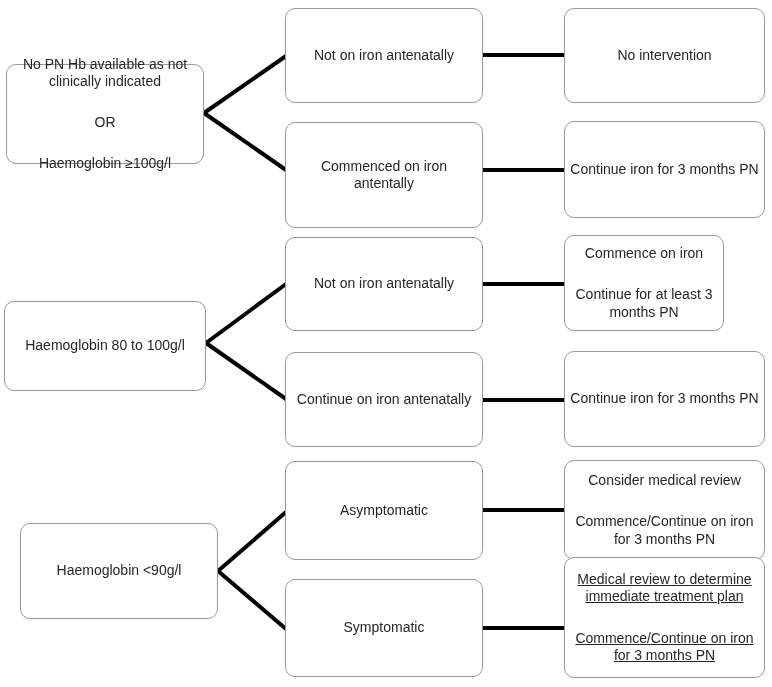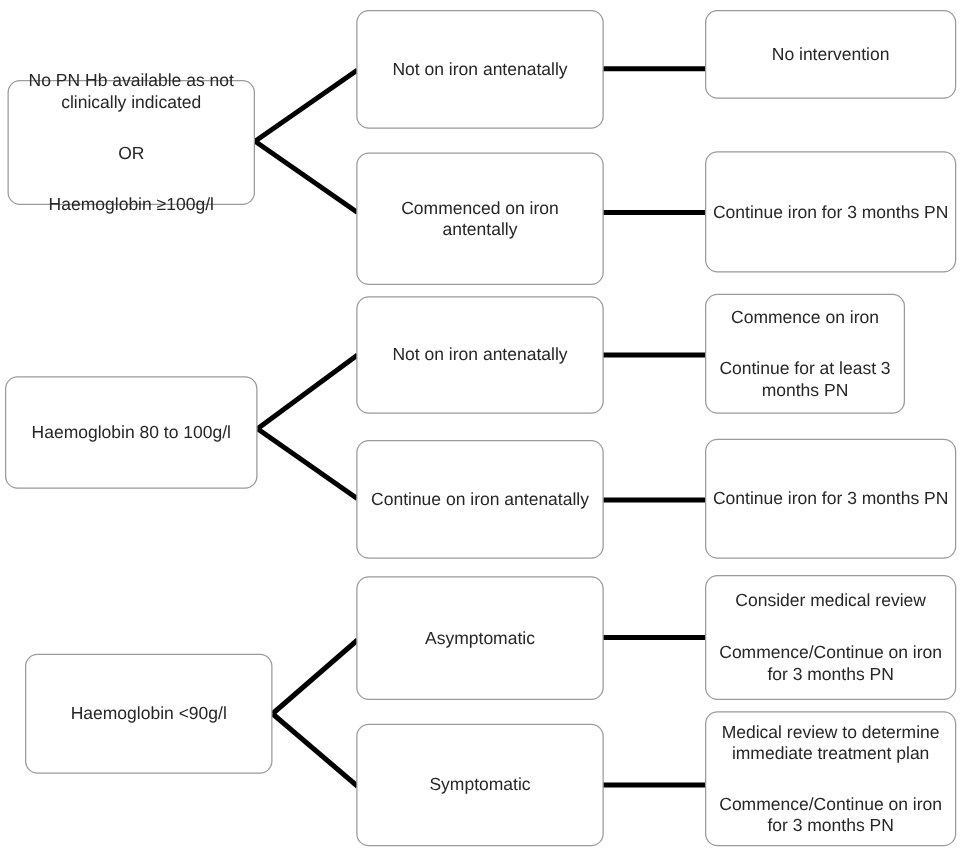--- a/index.html
+++ b/index.html
@@ -49,26 +49,26 @@
   #n-l2 { left: 4px;   top: 301px; width: 202px; height: 90px;  }
   #n-l3 { left: 20px;  top: 523px; width: 198px; height: 96px;  }
   
   #n-m1 { left: 285px; top: 8px;   width: 198px; height: 95px;  }
   #n-m2 { left: 285px; top: 122px; width: 198px; height: 106px;  }
   #n-m3 { left: 285px; top: 237px; width: 198px; height: 94px;  }
   #n-m4 { left: 285px; top: 352px; width: 198px; height: 95px;  }
   #n-m5 { left: 285px; top: 461px; width: 198px; height: 99px;  }
   #n-m6 { left: 285px; top: 579px; width: 198px; height: 98px;  }
   
-  #n-r1 { left: 564px; top: 8px;   width: 201px; height: 71px;  }
+  #n-r1 { left: 564px; top: 8px;   width: 201px; height: 95px;  }
   #n-r2 { left: 564px; top: 121px; width: 201px; height: 97px;  }
   #n-r3 { left: 564px; top: 235px; width: 160px; height: 96px;  }
   #n-r4 { left: 564px; top: 351px; width: 201px; height: 96px;  }
   #n-r5 { left: 564px; top: 460px; width: 201px; height: 100px; }
-  #n-r6 { left: 564px; top: 569px; width: 201px; height: 108px; }
+  #n-r6 { left: 564px; top: 557px; width: 201px; height: 121px; text-decoration: underline; }
 </style>
 </head>
 <body>
 
 <div id="canvas">
 
   <svg id="edges-svg" viewBox="0 0 772 687" xmlns="http://www.w3.org/2000/svg">
     <g stroke="#000000" stroke-width="4" stroke-linecap="butt">
 
       <line x1="204" y1="113" x2="286" y2="56"></line>

